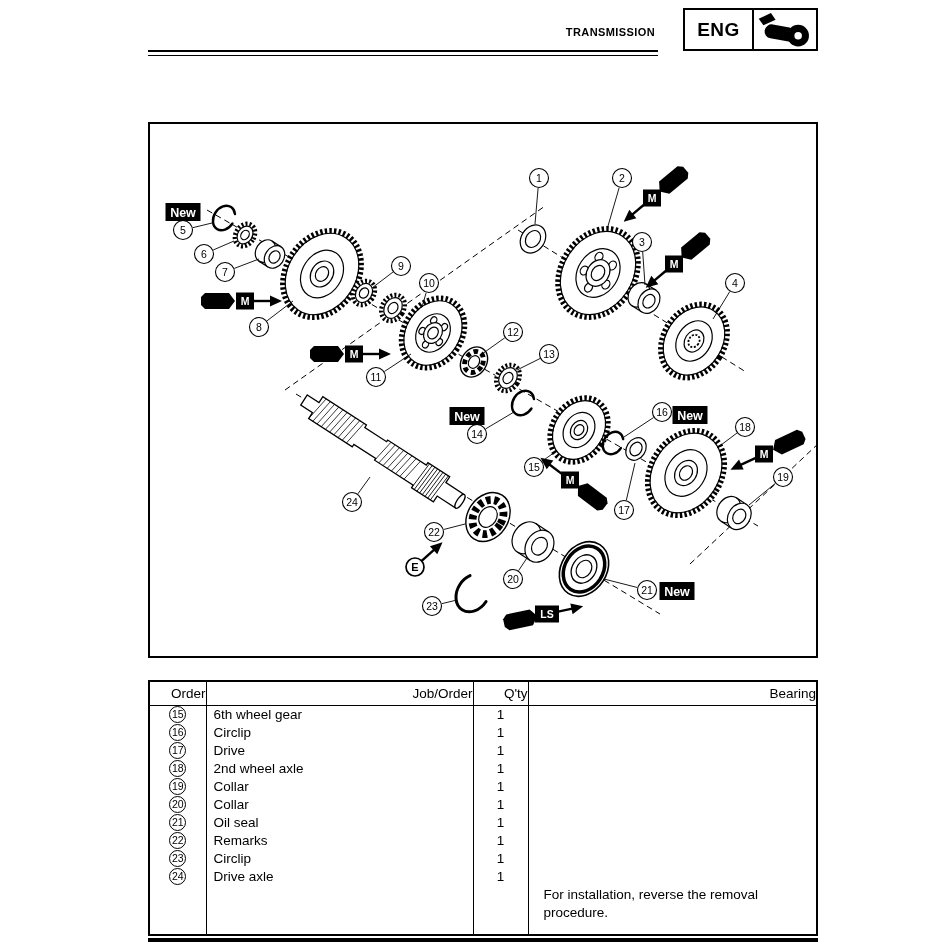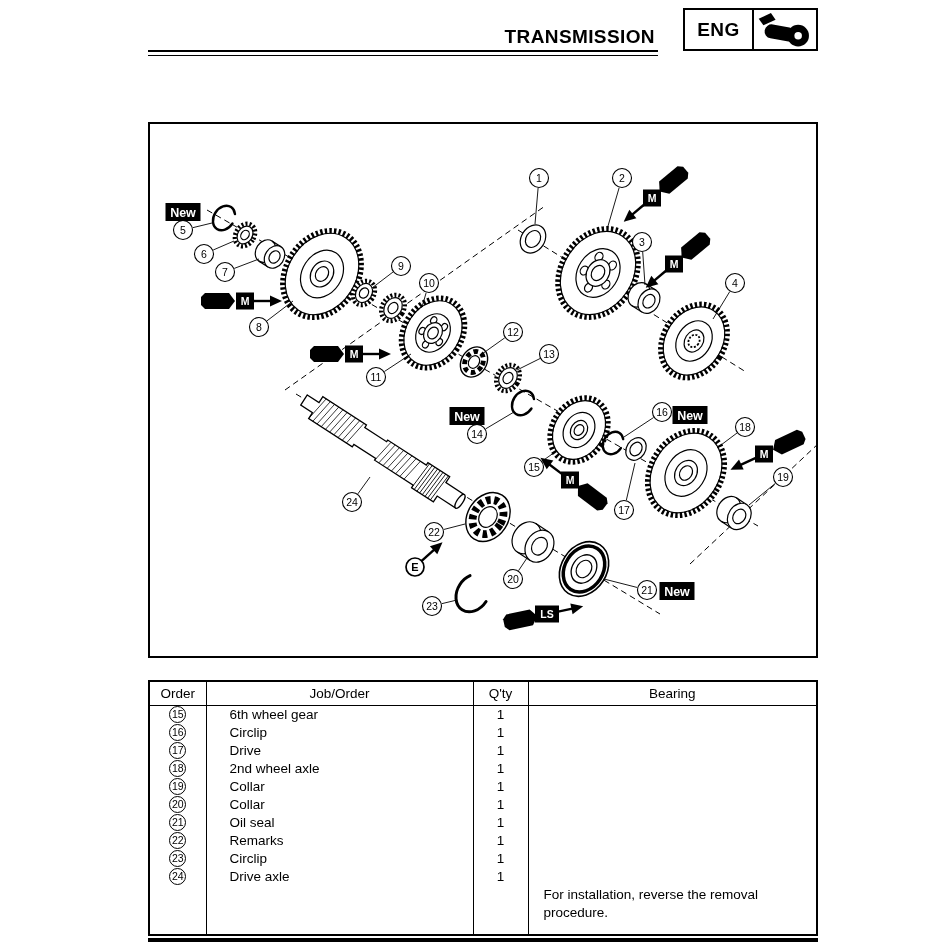--- a/index.html
+++ b/index.html
@@ -1,35 +1,35 @@
 <!DOCTYPE html>
 <html><head>
 <meta charset="utf-8">
 <style>
   *{box-sizing:border-box;margin:0;padding:0}
   html,body{background:#fff}
   body{width:951px;height:951px;position:relative;font-family:"Liberation Sans",sans-serif;color:#000;overflow:hidden}
   .abs{position:absolute}
-  #title{top:26px;right:296px;font-size:19px;font-weight:bold;letter-spacing:.4px}
+  #title{top:26px;right:296px;font-size:11px;font-weight:bold;letter-spacing:.4px}
   #rule1{left:148px;top:50px;width:510px;height:2px;background:#000}
   #rule2{left:148px;top:55px;width:510px;height:1px;background:#000}
   #engblock{left:683px;top:8px;width:135px;height:43px;border:2.5px solid #000;display:flex;background:#fff}
   #engblock .cell-eng{width:86px;border-right:2.5px solid #000;display:flex;align-items:center;justify-content:center;font-size:19px;font-weight:bold;letter-spacing:.5px}
   #engblock .cell-icon{flex:1;display:flex;align-items:center;justify-content:center}
   #diagram{left:148px;top:122px;width:670px;height:536px;border:2px solid #000;background:#fff}
   #dsvg{display:block}
   #dsvg text{font-family:"Liberation Sans",sans-serif}
   #tablewrap{left:148px;top:680px;width:670px}
   table{width:100%;border-collapse:collapse;border:2px solid #000;table-layout:fixed}
-  th{font-weight:normal;font-size:13.5px;height:24px;border-left:1px solid #000;border-bottom:1.5px solid #000;text-align:center}
+  th{font-weight:normal;font-size:13.5px;height:24px;border-left:1px solid #000;border-bottom:1.5px solid #000;text-align:right}
   td{font-size:13.5px;border-left:1px solid #000;padding:0;vertical-align:middle}
   th:first-child,td:first-child{border-left:none}
   #rows td{height:18px}
   .c-order{text-align:center}
-  .c-part{padding-left:23px}
+  .c-part{padding-left:7px}
   .c-qty{text-align:center}
   .c-rem{padding-left:15px}
   .circ{display:inline-block;min-width:17px;height:17px;border:1px solid #000;border-radius:50%;font-size:10.5px;line-height:15.5px;text-align:center}
   .remarks-row td{height:50px;vertical-align:top;padding-top:1px}
   .remarks-row div{line-height:18px}
   #thickline{margin-top:2px;height:3.5px;background:#000}
 </style>
 </head>
 <body>
 

